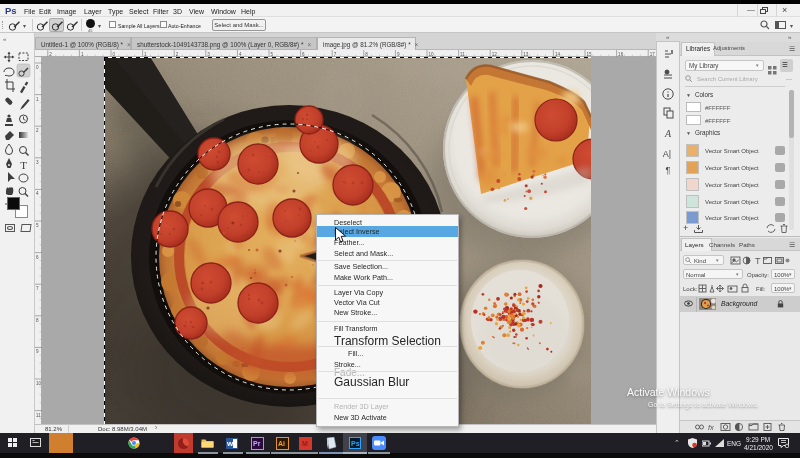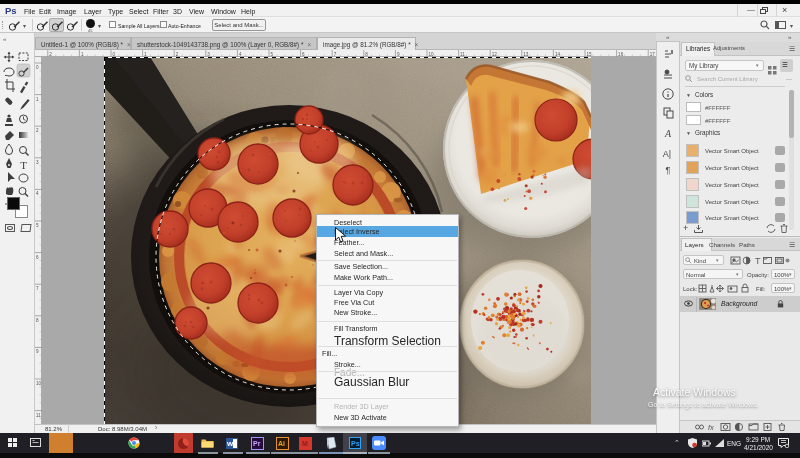--- a/index.html
+++ b/index.html
@@ -1021,25 +1021,25 @@
     </svg>
 <div class="a" style="left:316px;top:214px;width:143px;height:213px;background:#f7f7f7;border:1px solid #b5b5b5;box-shadow:2px 3px 5px rgba(0,0,0,0.35)"></div>
     <div class="a" style="left:317px;top:226px;width:141px;height:11px;background:#57a8e2"></div>
     <div class="a t" style="left:334px;top:218.8px;font-size:7.2px;color:#262626">Deselect</div>
     <div class="a t" style="left:334px;top:227.8px;font-size:7.2px;color:#262626">Select Inverse</div>
     <div class="a t" style="left:334px;top:238.8px;font-size:7.2px;color:#262626">Feather...</div>
     <div class="a t" style="left:334px;top:249.8px;font-size:7.2px;color:#262626">Select and Mask...</div>
     <div class="a t" style="left:334px;top:262.8px;font-size:7.2px;color:#262626">Save Selection...</div>
     <div class="a t" style="left:334px;top:273.8px;font-size:7.2px;color:#262626">Make Work Path...</div>
     <div class="a t" style="left:334px;top:288.8px;font-size:7.2px;color:#262626">Layer Via Copy</div>
-    <div class="a t" style="left:334px;top:298.8px;font-size:7.2px;color:#262626">Free Via Cut</div>
+    <div class="a t" style="left:334px;top:298.8px;font-size:7.2px;color:#262626">Vector Via Cut</div>
     <div class="a t" style="left:334px;top:309.2px;font-size:7.2px;color:#262626">New Stroke...</div>
     <div class="a t" style="left:334px;top:324.8px;font-size:7.2px;color:#262626">Fill Transform</div>
     <div class="a t" style="left:334px;top:335.2px;font-size:12px;color:#262626">Transform Selection</div>
-    <div class="a t" style="left:322px;top:350.2px;font-size:7.2px;color:#262626">Fill...</div>
+    <div class="a t" style="left:348px;top:350.2px;font-size:7.2px;color:#262626">Fill...</div>
     <div class="a t" style="left:334px;top:361.2px;font-size:7.2px;color:#262626">Stroke...</div>
     <div class="a t" style="left:334px;top:376.2px;font-size:12px;color:#262626">Gaussian Blur</div>
     <div class="a t" style="left:334px;top:368px;font-size:10px;color:#b3b3b3">Fade...</div>
     <div class="a t" style="left:334px;top:402.8px;font-size:7.2px;color:#b3b3b3">Render 3D Layer</div>
     <div class="a t" style="left:334px;top:413.8px;font-size:7.2px;color:#262626">New 3D Activate</div>
     <div class="a" style="left:318px;top:259.5px;width:139px;height:1px;background:#dedede"></div>
     <div class="a" style="left:318px;top:284.5px;width:139px;height:1px;background:#dedede"></div>
     <div class="a" style="left:318px;top:320.5px;width:139px;height:1px;background:#dedede"></div>
     <div class="a" style="left:318px;top:346.0px;width:139px;height:1px;background:#dedede"></div>
     <div class="a" style="left:318px;top:371.0px;width:139px;height:1px;background:#dedede"></div>
@@ -1119,14 +1119,14 @@
       <path d="M0 8 L9 8 L9 0 Z" fill="#ddd"></path>
     </svg>
     <div class="a t" style="left:727px;top:441px;font-size:6.5px;color:#eee">ENG</div>
     <div class="a t" style="left:746px;top:437px;font-size:6.5px;color:#eee">9:29 PM</div>
     <div class="a t" style="left:744px;top:445px;font-size:6.5px;color:#eee">4/21/2020</div>
     <svg class="a" style="left:778px;top:438px" width="11" height="10" viewBox="0 0 11 10">
       <path d="M0.5 0.5h10v7h-5l-2.5 2v-2h-2.5z" fill="none" stroke="#eee" stroke-width="1"></path>
       <path d="M3 2.5h5M3 4.5h5" stroke="#eee" stroke-width="0.8"></path>
       <circle cx="9" cy="8" r="1.8" fill="#232228" stroke="#eee" stroke-width="0.8"></circle>
     </svg>
-    <div class="a t" style="left:653px;top:387px;font-size:10.5px;color:#fbfbfb;text-shadow:0 1px 3px rgba(110,110,110,0.9)">Activate Windows</div>
+    <div class="a t" style="left:627px;top:387px;font-size:10.5px;color:#fbfbfb;text-shadow:0 1px 3px rgba(110,110,110,0.9)">Activate Windows</div>
     <div class="a t" style="left:648px;top:401px;font-size:7px;color:#f6f6f6;text-shadow:0 1px 2px rgba(110,110,110,0.8)">Go to Settings to activate Windows.</div>
 </div>
 </body></html>

